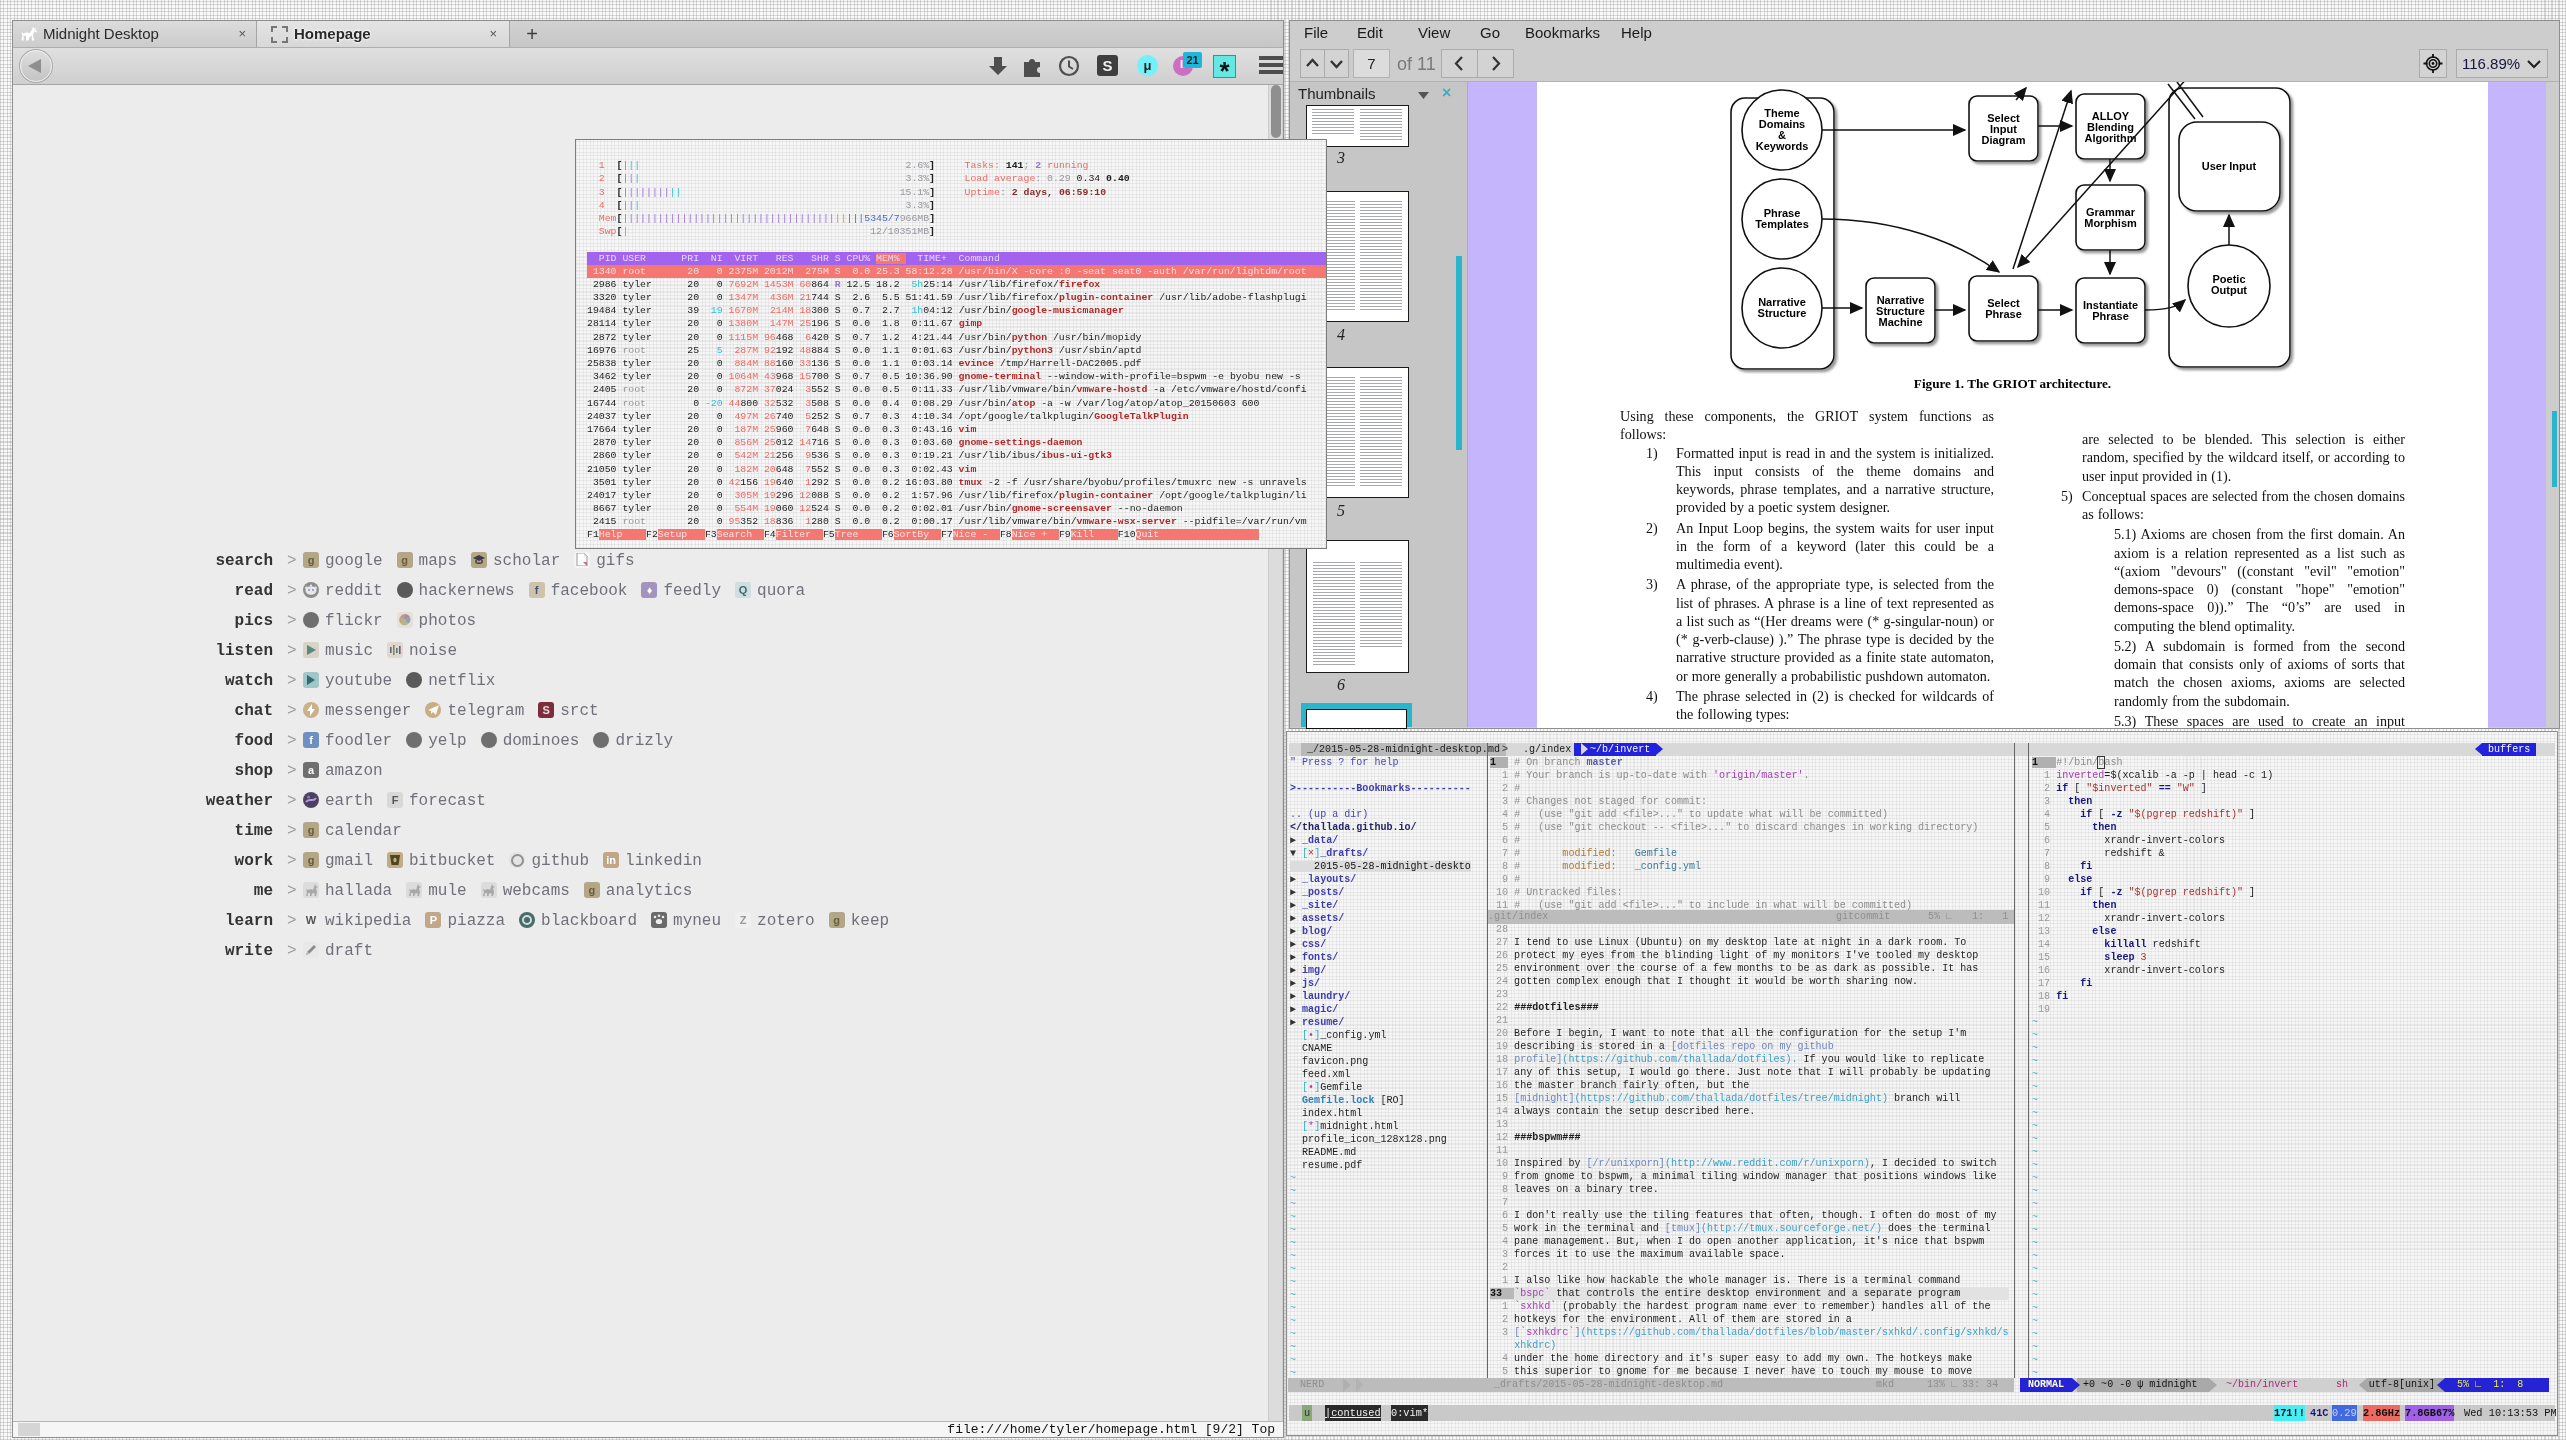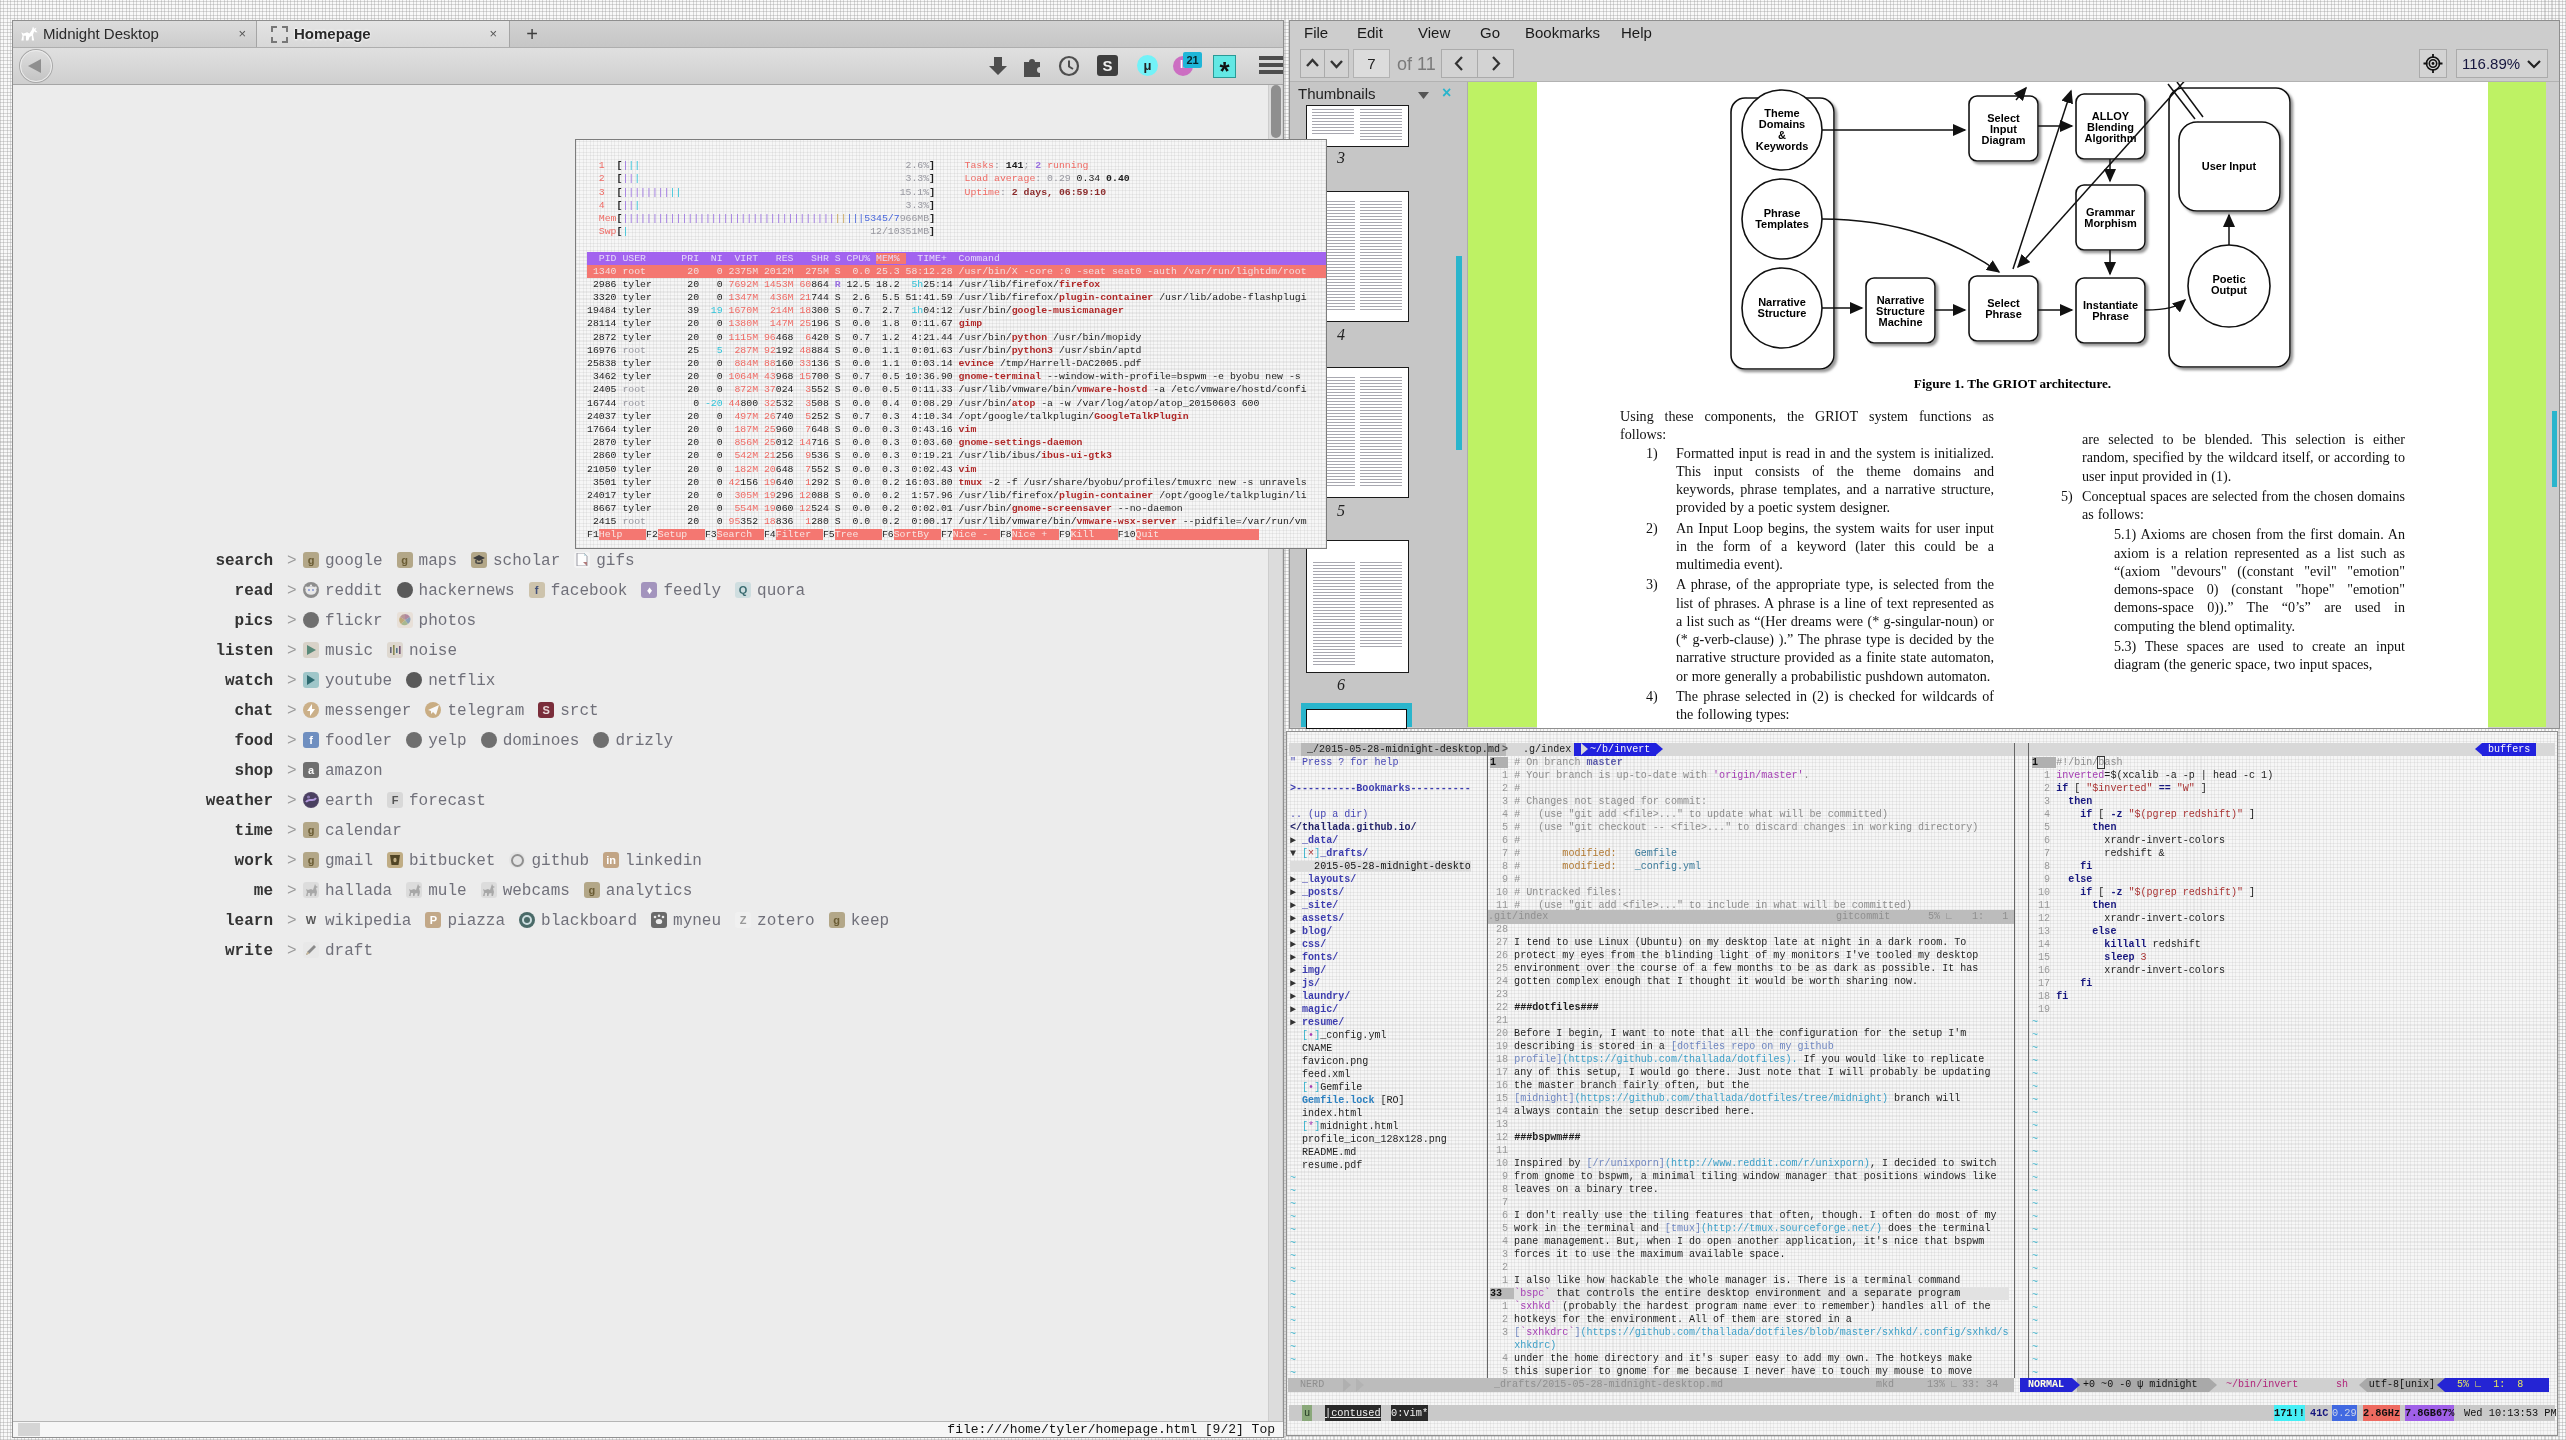--- a/index.html
+++ b/index.html
@@ -55,21 +55,21 @@
 .hdr .sel{background:#f47771;}
 .selrow{background:#f47771;color:#f3dede;}
 .fbar .lbl{background:#f47771;color:#f8e4e2;}
 
 #emenubar{left:0;top:0;width:100%;height:25px;background:#cdcdcd;font-size:15px;color:#1a1a1a;}
 #emenubar span{position:absolute;top:3px;}
 #etoolbar{left:0;top:25px;width:100%;height:35px;background:#cdcdcd;border-bottom:1px solid #b2b2b2;}
 .ebtn{position:absolute;height:27px;background:#d3d3d3;border:1px solid #ababab;}
 #esidebar{left:0;top:61px;width:177px;height:645px;background:#c6c6c6;border-right:1px solid #adadad;}
 #esidehdr{position:absolute;left:0;top:0;width:100%;height:25px;font-size:15px;color:#222;}
-#emain{left:178px;top:61px;width:1090px;height:645px;background:#bef264;}
+#emain{left:178px;top:61px;width:1090px;height:645px;background:#c4b5fd;}
 #epage{position:absolute;left:69px;top:0px;width:951px;height:646px;background:#fff;overflow:hidden;}
 .thumb{position:absolute;left:16px;width:101px;background:#fff;border:1px solid #1a1a1a;overflow:hidden;}
 .tlabel{position:absolute;width:102px;text-align:center;font-size:16px;font-style:italic;color:#222;font-family:"Liberation Serif",serif;}
 
 #pdftext1,#pdftext2{position:absolute;font-family:"Liberation Serif",serif;font-size:14.1px;line-height:18.25px;color:#101010;text-align:justify;word-spacing:0.4px;}
 #pdftext1 p,#pdftext2 p{margin:0 0 0 0;}
 .pnum{position:absolute;left:-30px;}
 #pdfcap{position:absolute;width:100%;text-align:center;font-family:"Liberation Serif",serif;font-weight:bold;font-size:13.2px;color:#000;}
 
 .vpre{position:absolute;font-family:"Liberation Mono",monospace;font-size:10.05px;line-height:13px;white-space:pre;color:#1d1d1d;}
@@ -400,20 +400,21 @@
 <p>Using&nbsp; these&nbsp; components,&nbsp; the&nbsp; GRIOT&nbsp; system&nbsp; functions&nbsp; as follows:</p>
 <p style="margin-left:56px;position:relative;"><span class="pnum">1)</span>Formatted input is read in and the system is initialized.  This input consists of the theme domains and keywords, phrase templates, and a narrative structure, provided by a poetic system designer.</p>
 <p style="margin-left:56px;position:relative;margin-top:2px;"><span class="pnum">2)</span>An Input Loop begins, the system waits for user input in the form of a keyword (later this could be a multimedia event).</p>
 <p style="margin-left:56px;position:relative;margin-top:2px;"><span class="pnum">3)</span>A phrase, of the appropriate type, is selected from the list of phrases.  A phrase is a line of text represented as a list such as “(Her dreams were (* g-singular-noun) or  (* g-verb-clause) ).”  The phrase type is decided by the narrative structure provided as a finite state automaton, or more generally a probabilistic pushdown automaton.</p>
 <p style="margin-left:56px;position:relative;margin-top:2px;"><span class="pnum">4)</span>The phrase selected in (2) is checked for wildcards of the following types:</p>
 </div>
         <div id="pdftext2" style="left:545px;top:348px;width:323px;">
 <p>are selected to be blended.  This selection is either random, specified by the wildcard itself, or according to user input provided in (1).</p>
 <p style="position:relative;margin-top:2px;"><span class="pnum" style="left:-21px;">5)</span>Conceptual spaces are selected from the chosen domains as follows:</p>
 <p style="margin-left:32px;margin-top:2px;">5.1) Axioms are chosen  from the first domain. An axiom is a relation represented as a list such as “(axiom "devours" ((constant "evil" "emotion" demons-space 0) (constant "hope" "emotion" demons-space 0)).”  The “0’s” are used in computing the blend optimality.</p>
+<p style="margin-left:32px;margin-top:2px;">5.2) A subdomain is formed from the second domain that consists only of axioms of sorts that match the chosen axioms, axioms are selected randomly from the subdomain.</p>
 <p style="margin-left:32px;margin-top:2px;">5.3) These spaces are used to create an input diagram (the generic space, two input spaces,</p>
 </div>
       </div>
       <div class="abs" style="left:1078px;top:0px;width:12px;height:645px;background:#cdcdcd;"></div>
     </div>
     <div class="abs" style="left:1262px;top:390px;width:5px;height:76px;background:#2ab5cc;"></div>
   </div>
 <div id="htopwin" class="abs">
     <div id="htoppre"><div></div><div><span class="hR">  1  </span><span class="hbold">[</span><span class="hP">|</span><span class="hC">||</span>                                             <span class="hG">2.6%</span><span class="hbold">]</span>     <span class="hR">Tasks</span><span class="hG">:</span> <span class="hbold">141</span><span class="hG">;</span> <span class="hP hbold">2</span> <span class="hR">running</span></div><div><span class="hR">  2  </span><span class="hbold">[</span><span class="hP">||</span><span class="hC">|</span>                                             <span class="hG">3.3%</span><span class="hbold">]</span>     <span class="hR">Load average</span><span class="hG">:</span> <span class="hG">0.29</span> 0.34 <span class="hbold">0.40</span></div><div><span class="hR">  3  </span><span class="hbold">[</span><span class="hP">||||||||</span><span class="hC">||</span>                                     <span class="hG">15.1%</span><span class="hbold">]</span>     <span class="hR">Uptime</span><span class="hG">:</span> <span style="color:#8b2c2c" class="hbold">2 days, 06:59:10</span></div><div><span class="hR">  4  </span><span class="hbold">[</span><span class="hP">||</span><span class="hC">|</span>                                             <span class="hG">3.3%</span><span class="hbold">]</span></div><div><span class="hR">  Mem</span><span class="hbold">[</span><span class="hP">||||||||||||||||||||||||||||||||||||</span><span class="hT">||</span><span class="hB">|||</span><span class="hB">5345/7</span><span class="hG">966MB</span><span class="hbold">]</span></div><div><span class="hR">  Swp</span><span class="hbold">[</span><span class="hC">|</span>                                         <span class="hG">12/10351MB</span><span class="hbold">]</span></div><div></div><div class="hdr">  PID USER      PRI  NI  VIRT   RES   SHR S CPU% <span class="sel">MEM% </span>  TIME+  Command                                                        </div><div class="selrow"> 1340 root       20   0 2375M 2012M  275M S  0.0 25.3 58:12.28 /usr/bin/X -core :0 -seat seat0 -auth /var/run/lightdm/root    </div><div> 2986 tyler      20   0 <span class="hR">7692M</span> <span class="hR">1453M</span> <span class="hR">60</span>864 <span class="hP hbold">R</span> 12.5 18.2  <span class="hC">5h</span>25:14 /usr/lib/firefox/<span class="hred">firefox</span></div><div> 3320 tyler      20   0 <span class="hR">1347M</span> <span class="hR"> 436M</span> <span class="hR">21</span>744 S  2.6  5.5 51:41.59 /usr/lib/firefox/<span class="hred">plugin-container</span> /usr/lib/adobe-flashplugi</div><div>19484 tyler      39 <span class="hC"> 19</span> <span class="hR">1670M</span> <span class="hR"> 214M</span> <span class="hR">18</span>300 S  0.7  2.7  <span class="hC">1h</span>04:12 /usr/bin/<span class="hred">google-musicmanager</span></div><div>28114 tyler      20   0 <span class="hR">1380M</span> <span class="hR"> 147M</span> <span class="hR">25</span>196 S  0.0  1.8  0:11.67 <span class="hred">gimp</span></div><div> 2872 tyler      20   0 <span class="hR">1115M</span> <span class="hR">96</span>468 <span class="hR"> 6</span>420 S  0.7  1.2  4:21.44 /usr/bin/<span class="hred">python</span> /usr/bin/mopidy</div><div>16976 <span class="hG">root      </span> 25 <span class="hC">  5</span> <span class="hR"> 287M</span> <span class="hR">92</span>192 <span class="hR">48</span>884 S  0.0  1.1  0:01.63 /usr/bin/<span class="hred">python3</span> /usr/sbin/aptd</div><div>25838 tyler      20   0 <span class="hR"> 884M</span> <span class="hR">88</span>160 <span class="hR">33</span>136 S  0.0  1.1  0:03.14 <span class="hred">evince</span> /tmp/Harrell-DAC2005.pdf</div><div> 3462 tyler      20   0 <span class="hR">1064M</span> <span class="hR">43</span>968 <span class="hR">15</span>700 S  0.7  0.5 10:36.90 <span class="hred">gnome-terminal</span> --window-with-profile=bspwm -e byobu new -s</div><div> 2405 <span class="hG">root      </span> 20   0 <span class="hR"> 872M</span> <span class="hR">37</span>024 <span class="hR"> 3</span>552 S  0.0  0.5  0:11.33 /usr/lib/vmware/bin/<span class="hred">vmware-hostd</span> -a /etc/vmware/hostd/confi</div><div>16744 <span class="hG">root      </span>  0 <span class="hC">-20</span> <span class="hR">44</span>800 <span class="hR">32</span>532 <span class="hR"> 3</span>508 S  0.0  0.4  0:08.29 /usr/bin/<span class="hred">atop</span> -a -w /var/log/atop/atop_20150603 600</div><div>24037 tyler      20   0 <span class="hR"> 497M</span> <span class="hR">26</span>740 <span class="hR"> 5</span>252 S  0.7  0.3  4:10.34 /opt/google/talkplugin/<span class="hred">GoogleTalkPlugin</span></div><div>17664 tyler      20   0 <span class="hR"> 187M</span> <span class="hR">25</span>960 <span class="hR"> 7</span>648 S  0.0  0.3  0:43.16 <span class="hred">vim</span></div><div> 2870 tyler      20   0 <span class="hR"> 856M</span> <span class="hR">25</span>012 <span class="hR">14</span>716 S  0.0  0.3  0:03.60 <span class="hred">gnome-settings-daemon</span></div><div> 2860 tyler      20   0 <span class="hR"> 542M</span> <span class="hR">21</span>256 <span class="hR"> 9</span>536 S  0.0  0.3  0:19.21 /usr/lib/ibus/<span class="hred">ibus-ui-gtk3</span></div><div>21050 tyler      20   0 <span class="hR"> 182M</span> <span class="hR">20</span>648 <span class="hR"> 7</span>552 S  0.0  0.3  0:02.43 <span class="hred">vim</span></div><div> 3501 tyler      20   0 <span class="hR">42</span>156 <span class="hR">19</span>640 <span class="hR"> 1</span>292 S  0.0  0.2 16:03.80 <span class="hred">tmux</span> -2 -f /usr/share/byobu/profiles/tmuxrc new -s unravels</div><div>24017 tyler      20   0 <span class="hR"> 305M</span> <span class="hR">19</span>296 <span class="hR">12</span>088 S  0.0  0.2  1:57.96 /usr/lib/firefox/<span class="hred">plugin-container</span> /opt/google/talkplugin/li</div><div> 8667 tyler      20   0 <span class="hR"> 554M</span> <span class="hR">19</span>060 <span class="hR">12</span>524 S  0.0  0.2  0:02.01 /usr/bin/<span class="hred">gnome-screensaver</span> --no-daemon</div><div> 2415 <span class="hG">root      </span> 20   0 <span class="hR">95</span>352 <span class="hR">18</span>836 <span class="hR"> 1</span>280 S  0.0  0.2  0:00.17 /usr/lib/vmware/bin/<span class="hred">vmware-wsx-server</span> --pidfile=/var/run/vm</div><div class="fbar">F1<span class="lbl">Help    </span>F2<span class="lbl">Setup   </span>F3<span class="lbl">Search  </span>F4<span class="lbl">Filter  </span>F5<span class="lbl">Tree    </span>F6<span class="lbl">SortBy  </span>F7<span class="lbl">Nice -  </span>F8<span class="lbl">Nice +  </span>F9<span class="lbl">Kill    </span>F10<span class="lbl">Quit                 </span></div></div>
   </div>

